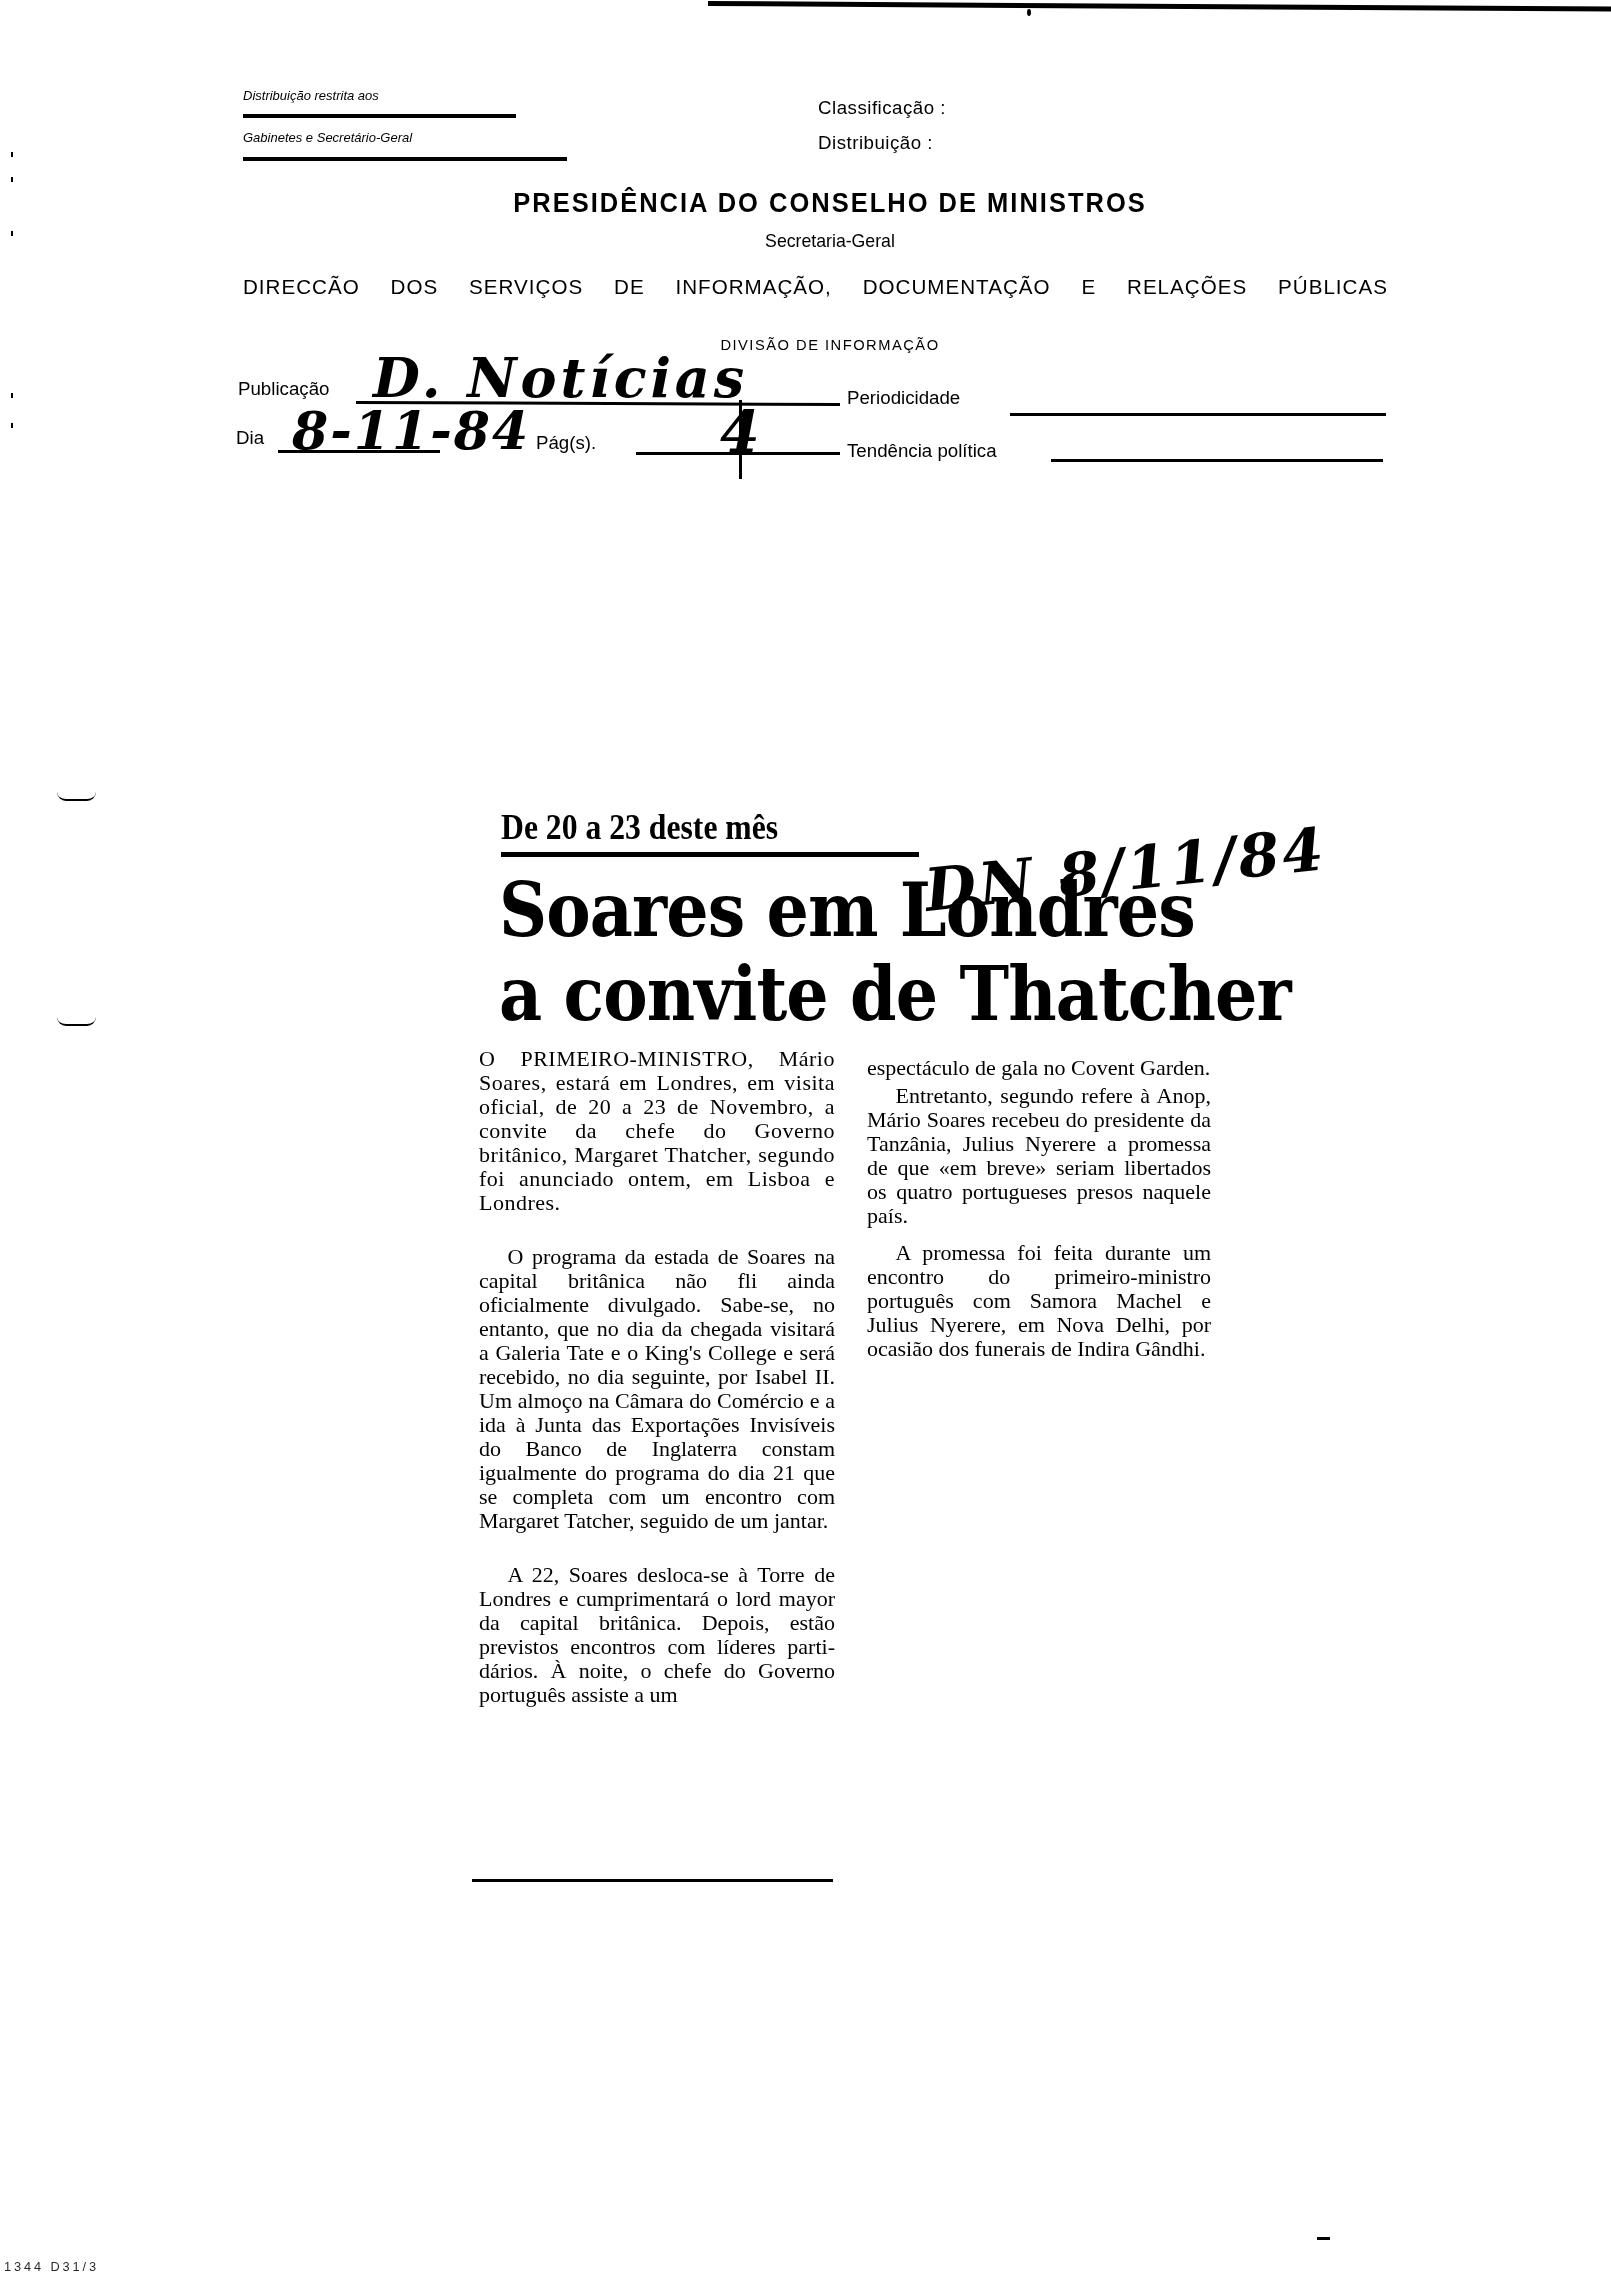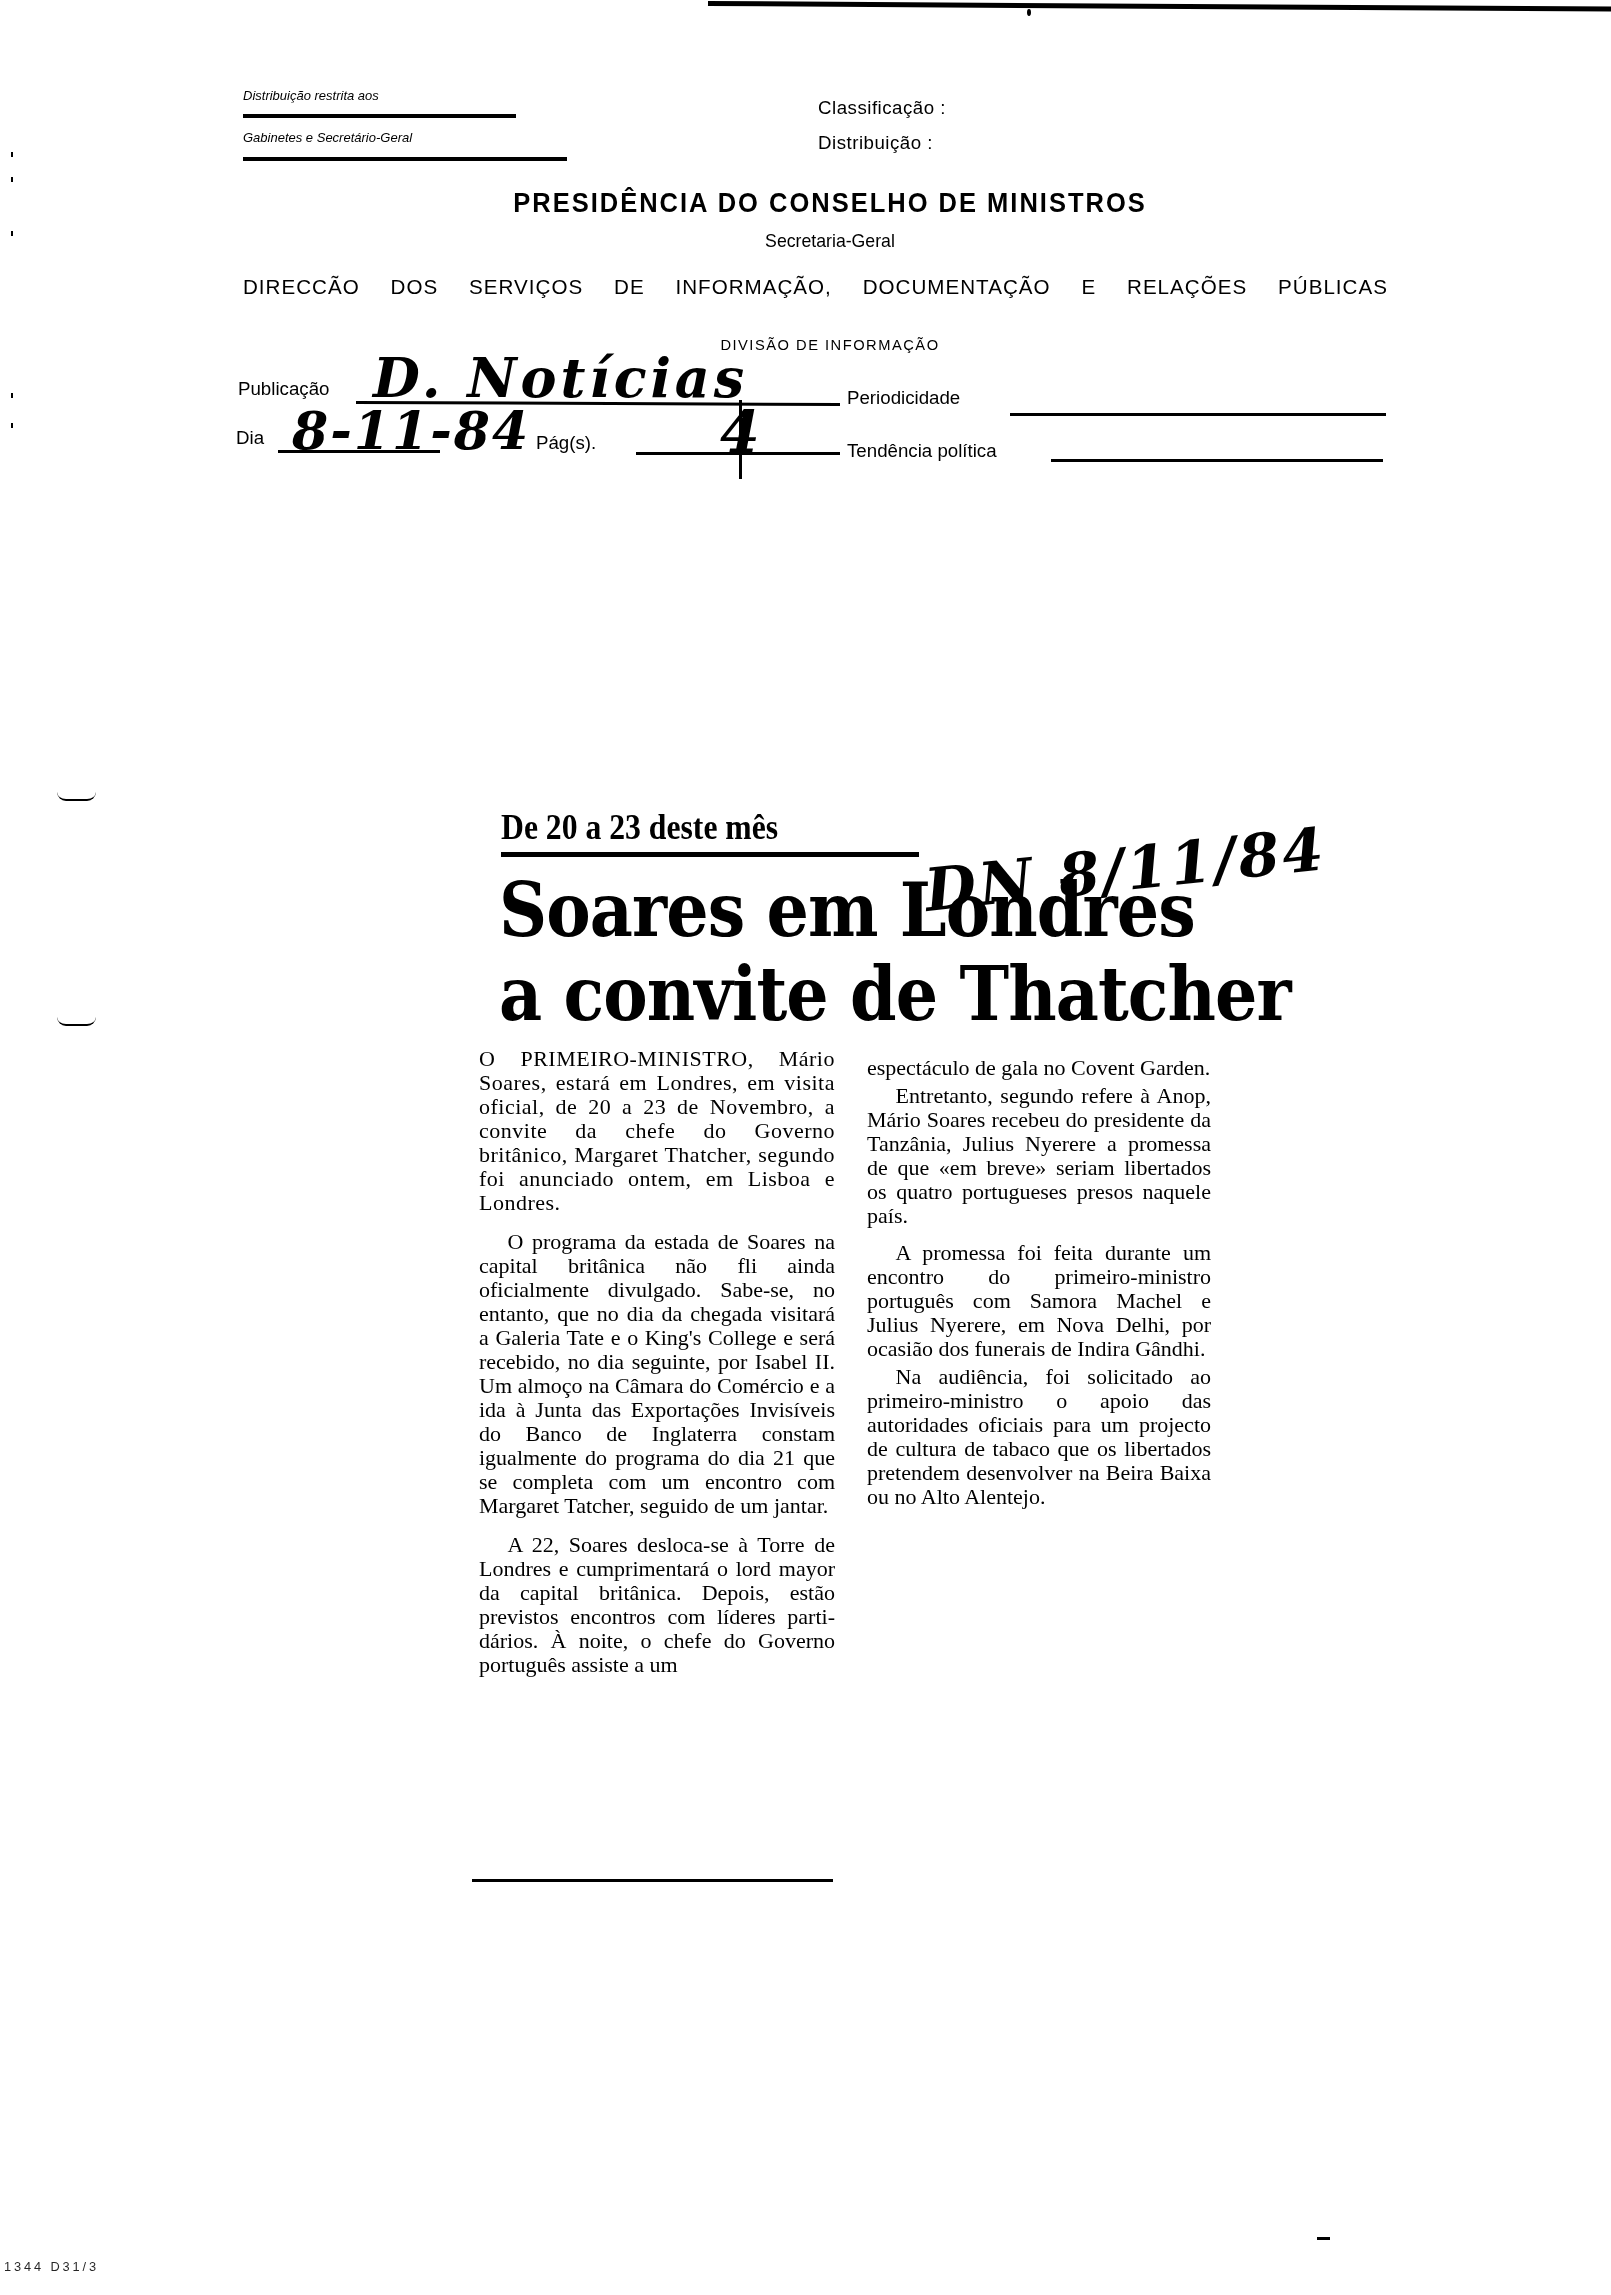--- a/index.html
+++ b/index.html
@@ -31,21 +31,21 @@
   .handwriting { font-family: "DejaVu Serif", serif; font-style: italic; font-weight: bold; color: #000; }
 
   
   .kicker { left: 501px; top: 806px; font-family: "Liberation Serif", serif; font-weight: bold; font-size: 36px; transform: scaleX(0.88); transform-origin: left top; }
   .kicker-rule { left: 501px; top: 852px; width: 418px; height: 4.9px; background: #000; }
   .headline { font-family: "DejaVu Serif", serif; font-weight: bold; font-size: 74px; left: 499px; letter-spacing: -1px; transform: scaleX(0.90); transform-origin: left top; white-space: nowrap; }
   .stamp { left: 924px; top: 835px; font-size: 59px; transform: rotate(-6deg); letter-spacing: 2.9px; }
 
   .col { font-family: "Liberation Serif", serif; font-size: 22px; line-height: 24px; text-align: justify; hyphens: manual; }
   .col p { margin: 0; text-indent: 0; }
-  .col p + p { margin-top: 15px; }
+  .col p + p { margin-top: 30px; }
   .col p.indent { text-indent: 28.5px; }
   .col .lead { letter-spacing: 0.5px; }
   .col-left { left: 479px; top: 1047px; width: 356px; }
   .col-right { left: 867px; top: 1056px; width: 344px; }
   .bottom-rule { left: 472px; top: 1879px; width: 361px; height: 2.5px; background: #000; }
 </style>
 </head>
 <body>
 
 <div class="abs top-rule"></div>
@@ -110,20 +110,19 @@
 <div class="abs col col-left">
   <p class="lead">O PRIMEIRO-MINISTRO, Mário Soares, estará em Lon­dres, em visita oficial, de 20 a 23 de Novembro, a convite da chefe do Governo britânico, Margaret Thatcher, segundo foi anunciado ontem, em Lisboa e Londres.</p>
   <p class="indent">O programa da estada de So­ares na capital britânica não fli ainda oficialmente divulgado. Sabe-se, no entanto, que no dia da chegada visitará a Galeria Tate e o King's College e será recebido, no dia seguinte, por Isabel II. Um almoço na Câma­ra do Comércio e a ida à Junta das Exportações Invisíveis do Banco de Inglaterra constam igualmente do programa do dia 21 que se completa com um en­contro com Margaret Tatcher, seguido de um jantar.</p>
   <p class="indent">A 22, Soares desloca-se à Torre de Londres e cumpri­mentará o lord mayor da capital britânica. Depois, estão previs­tos encontros com líderes parti­dários. À noite, o chefe do Go­verno português assiste a um</p>
 </div>
 
 <div class="abs col col-right">
   <p>espectáculo de gala no Covent Garden.</p>
   <p class="indent" style="margin-top:3.9px">Entretanto, segundo refere à Anop, Mário Soares recebeu do presidente da Tanzânia, Ju­lius Nyerere a promessa de que «em breve» seriam libertados os quatro portugueses presos naquele país.</p>
   <p class="indent" style="margin-top:13px">A promessa foi feita durante um encontro do primeiro-mi­nistro português com Samora Machel e Julius Nyerere, em Nova Delhi, por ocasião dos fu­nerais de Indira Gândhi.</p>
-  <p class="indent" style="margin-top:3.9px">Na audiência, foi solicitado ao primeiro-ministro o apoio das autoridades oficiais para um projecto de cultura de taba­co que os libertados pretendem desenvolver na Beira Baixa ou no Alto Alentejo.</p>
 </div>
 
 <div class="abs bottom-rule"></div>
 
 <div class="abs bottom-dash"></div>
 <div class="abs bottom-code">1344 D31/3</div>
 
 
 </body></html>

